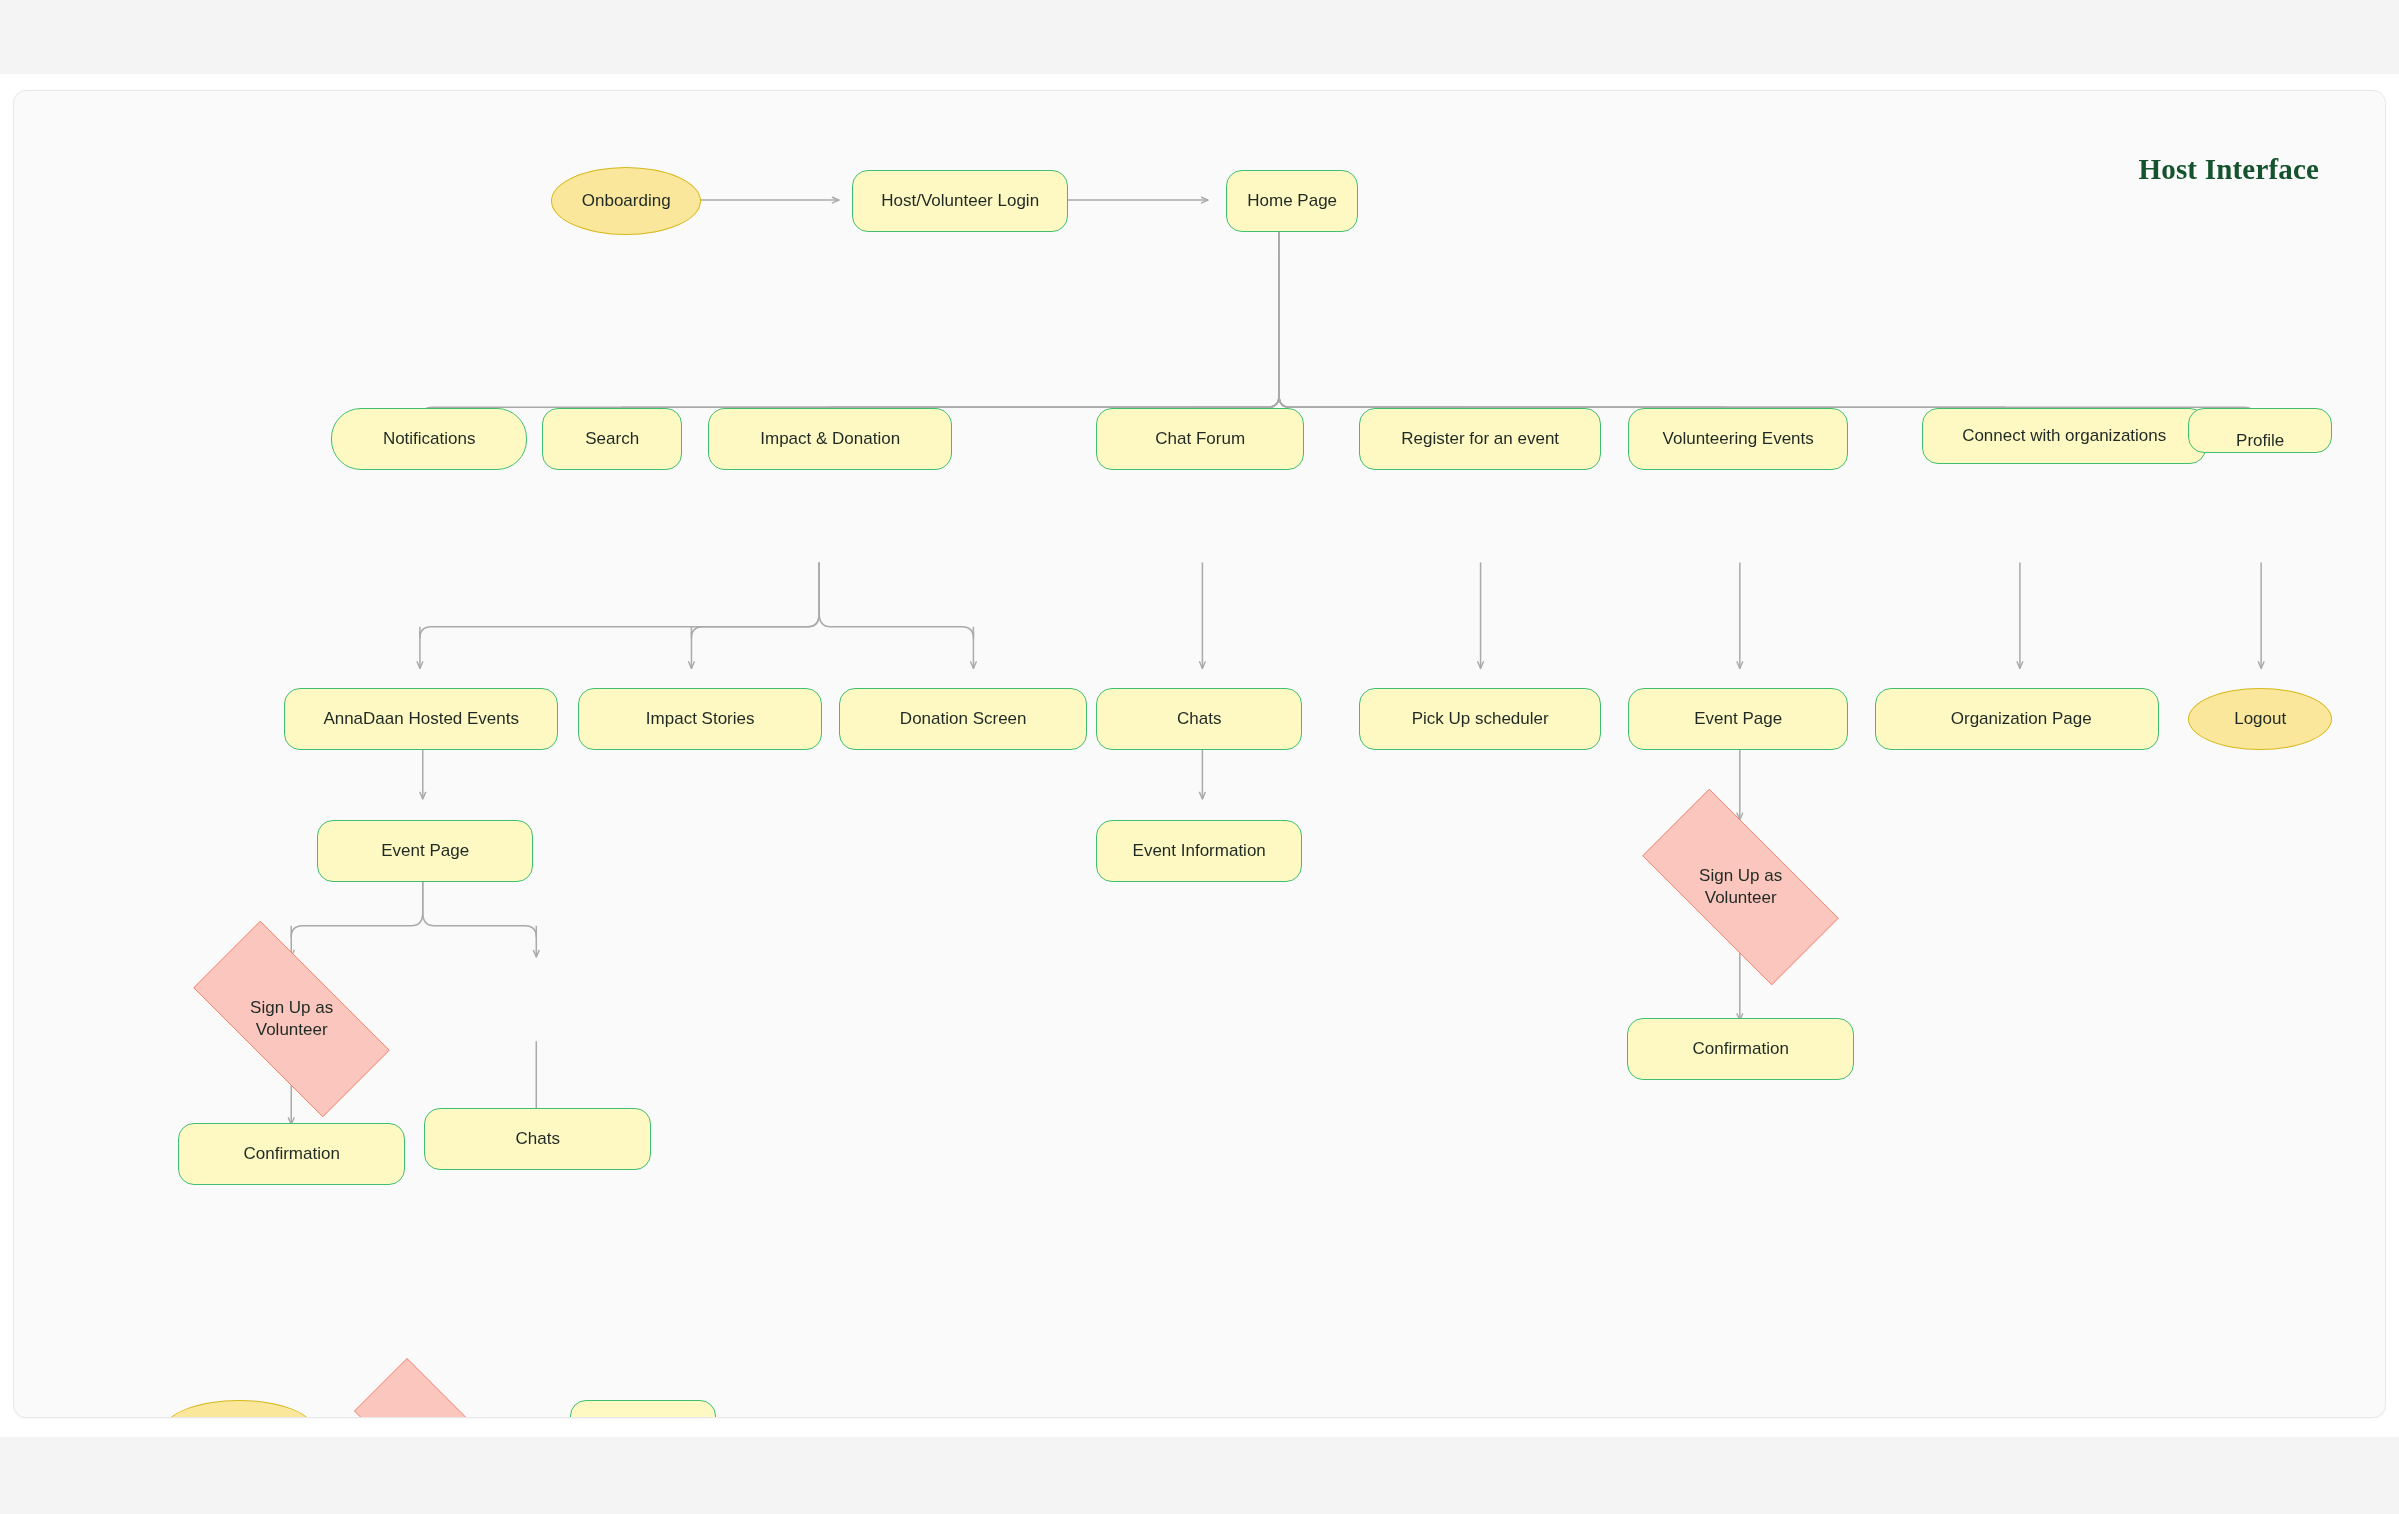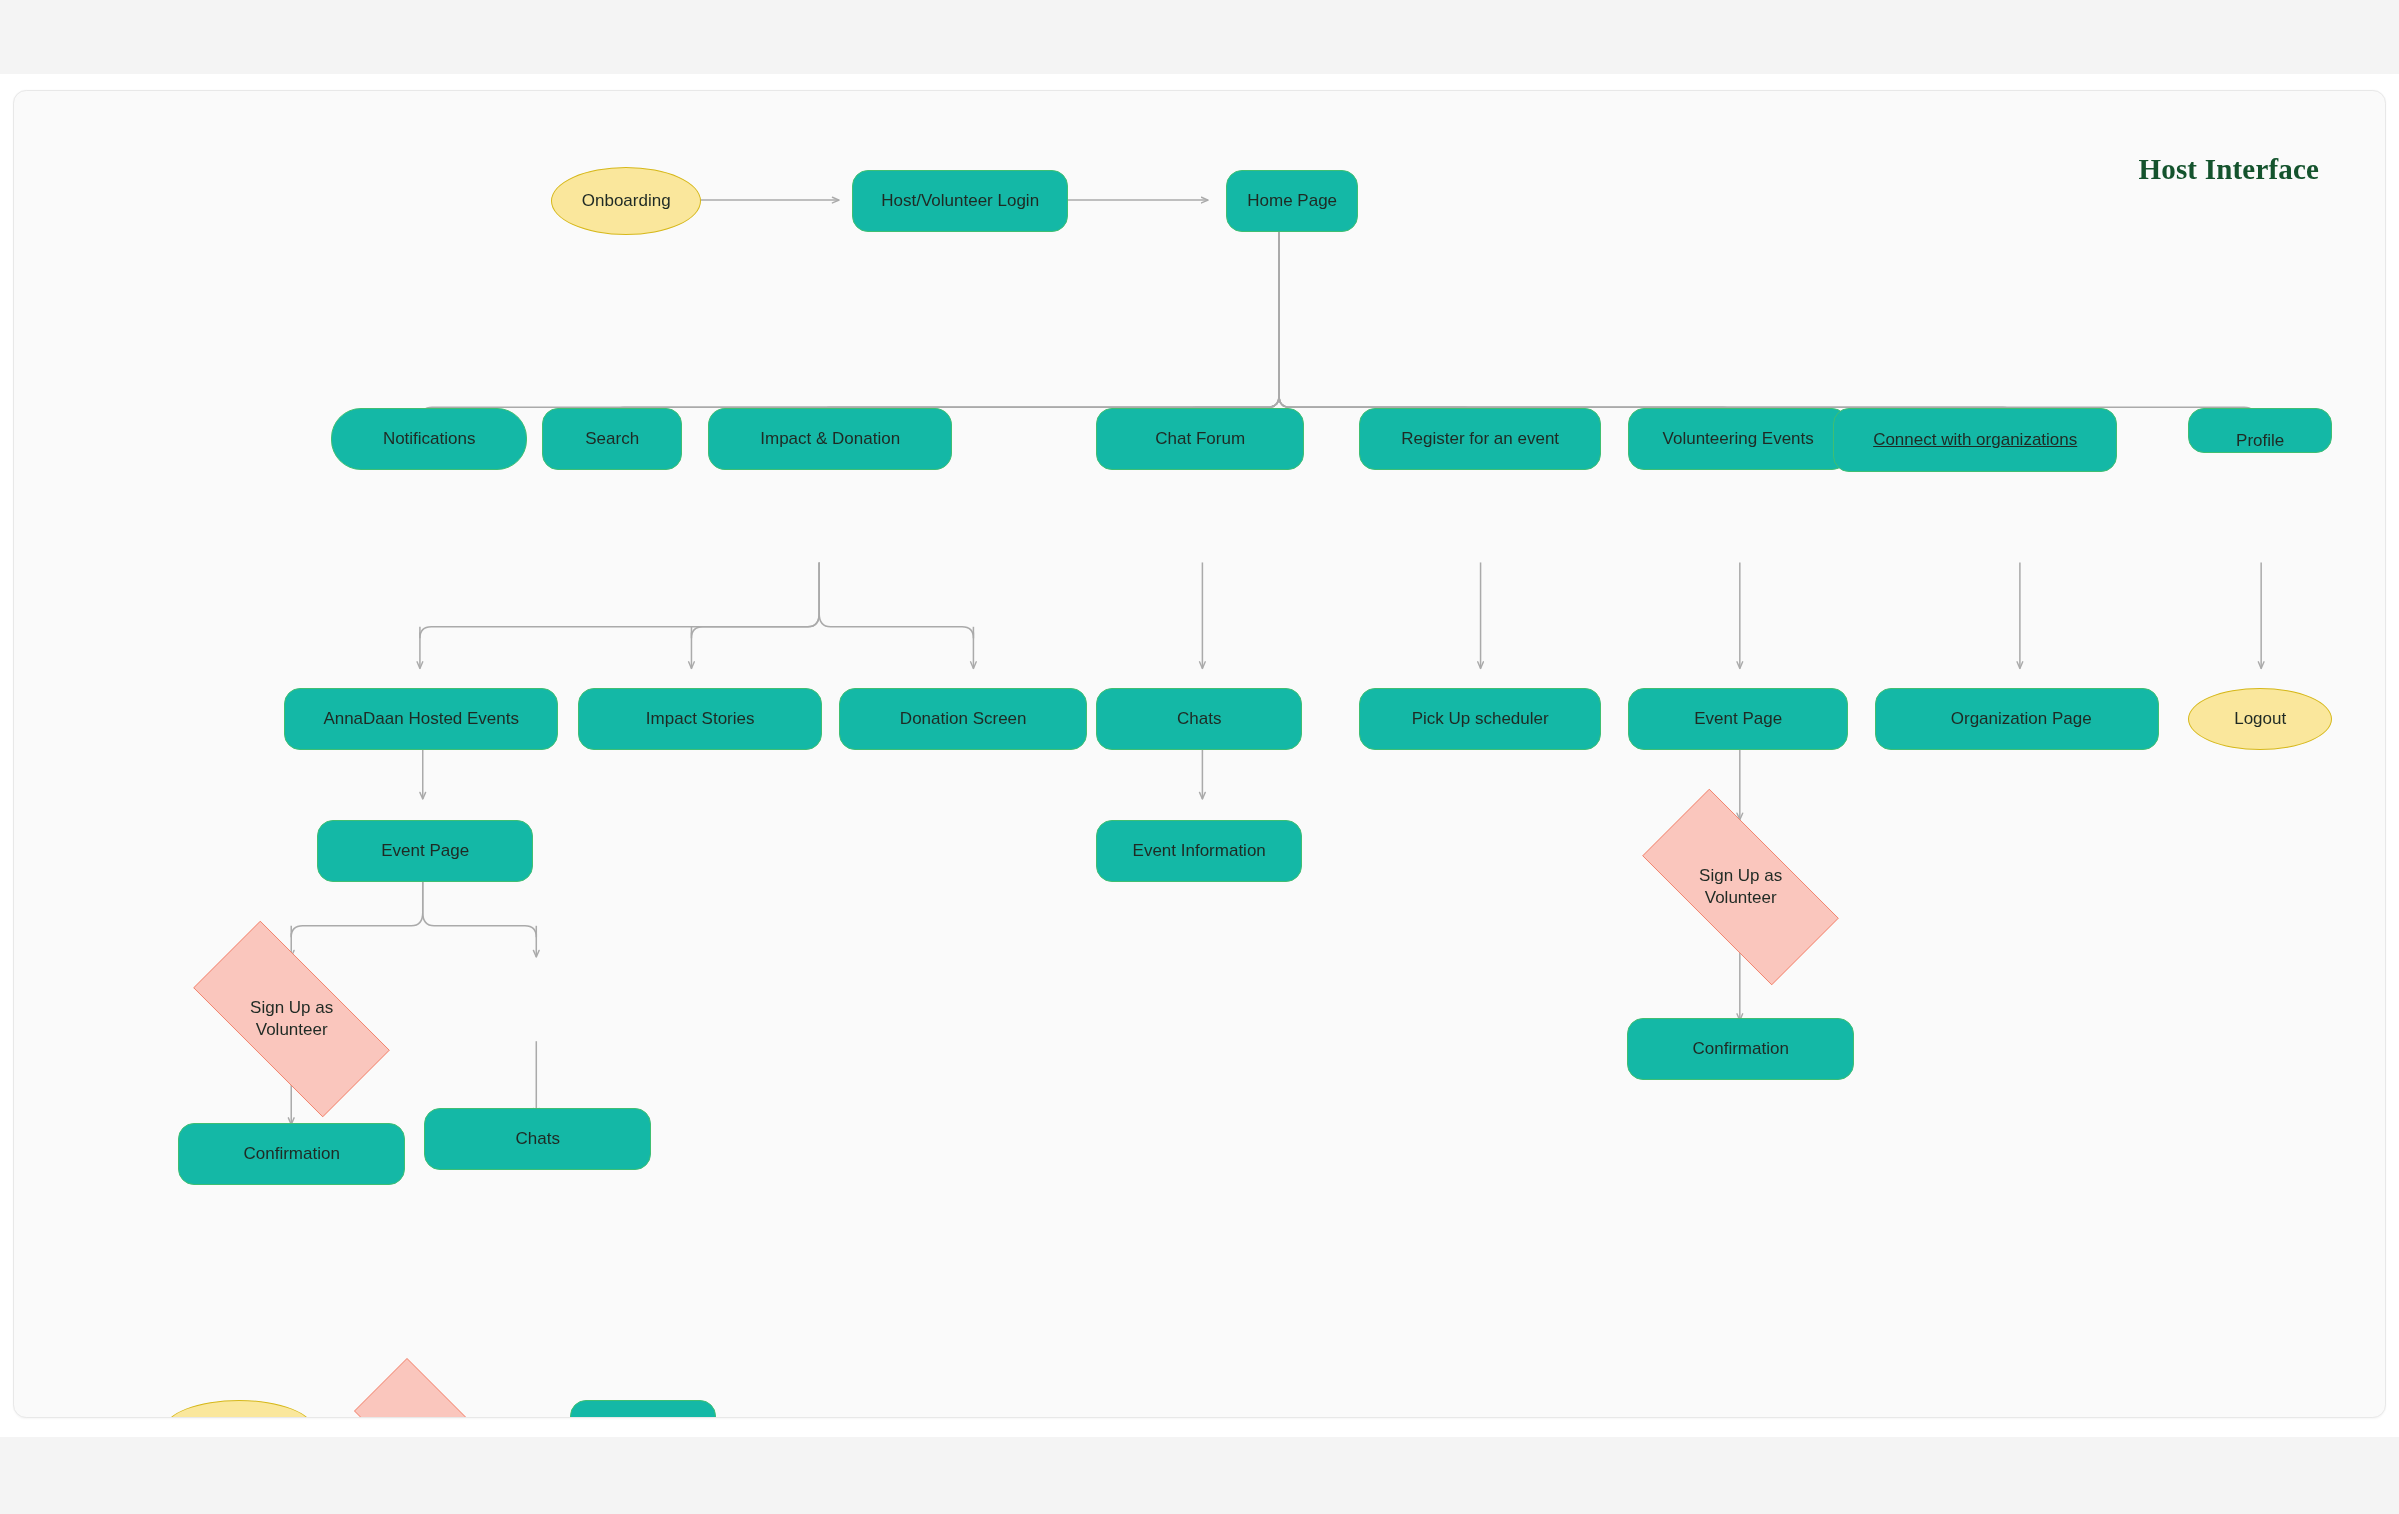--- a/index.html
+++ b/index.html
@@ -52,21 +52,21 @@
     align-items: center;
     justify-content: center;
     text-align: center;
     font-size: 17px;
     color: #1f2a24;
     line-height: 1.28;
     white-space: pre-line;
     z-index: 3;
   }
   .node.screen {
-    background: #14b8a6;
+    background: #fef9c3;
     border: 1.5px solid #3fbf72;
     border-radius: 16px;
   }
   .node.terminator {
     background: #fae79c;
     border: 1.9px solid #d6b81b;
     border-radius: 50%;
   }
   .node.decision {
     background: transparent;
@@ -205,21 +205,21 @@
     </div>
 
     <div class="node screen" style="left:1345px; top:317px; width:242px; height:62px;">
       <span>Register for an event</span>
     </div>
 
     <div class="node screen" style="left:1614px; top:317px; width:220px; height:62px;">
       <span>Volunteering Events</span>
     </div>
 
-    <div class="node screen" style="left:1819px; top:317px; width:284px; height:64px;text-decoration:underline;">
+    <div class="node screen" style="left:1908px; top:317px; width:284px; height:56px;">
       <span>Connect with organizations</span>
     </div>
 
     <div class="node screen" style="left:2174px; top:317px; width:144px; height:45px;align-items:flex-end;">
       <span>Profile</span>
     </div>
 
     <div class="node screen" style="left:270px; top:597px; width:274px; height:62px;">
       <span>AnnaDaan Hosted Events</span>
     </div>

